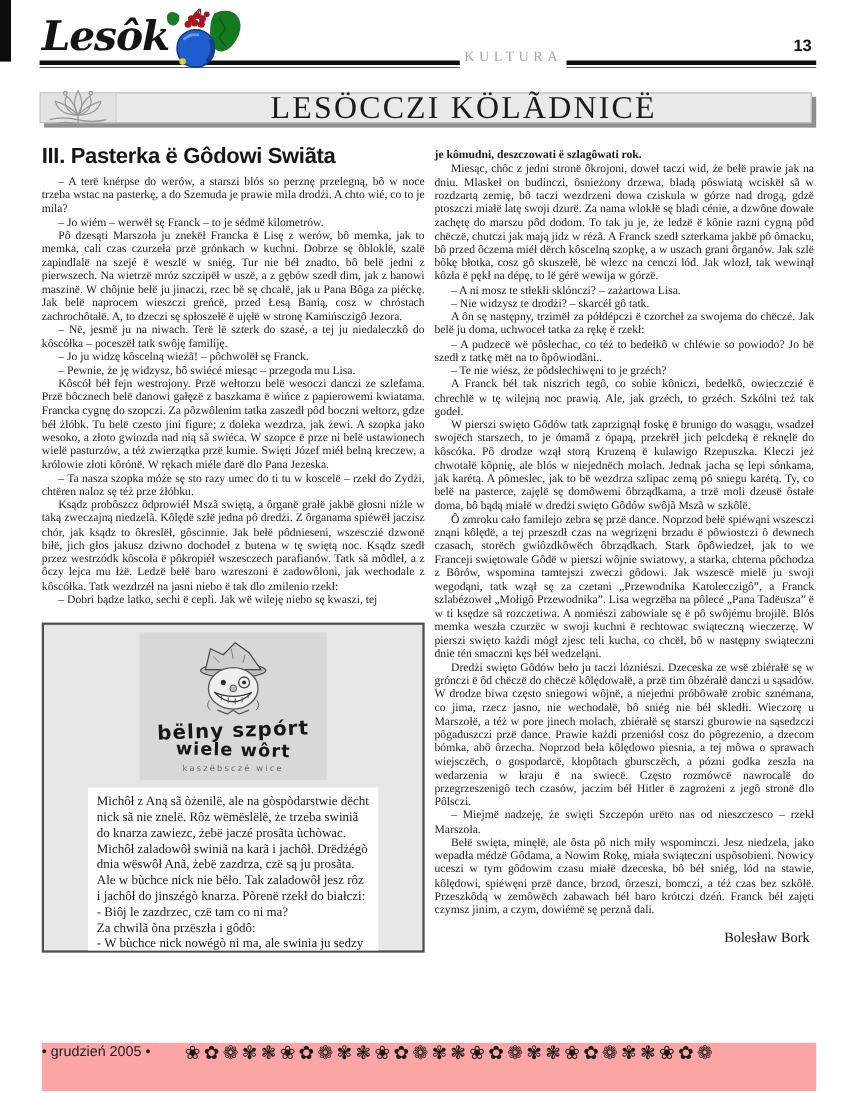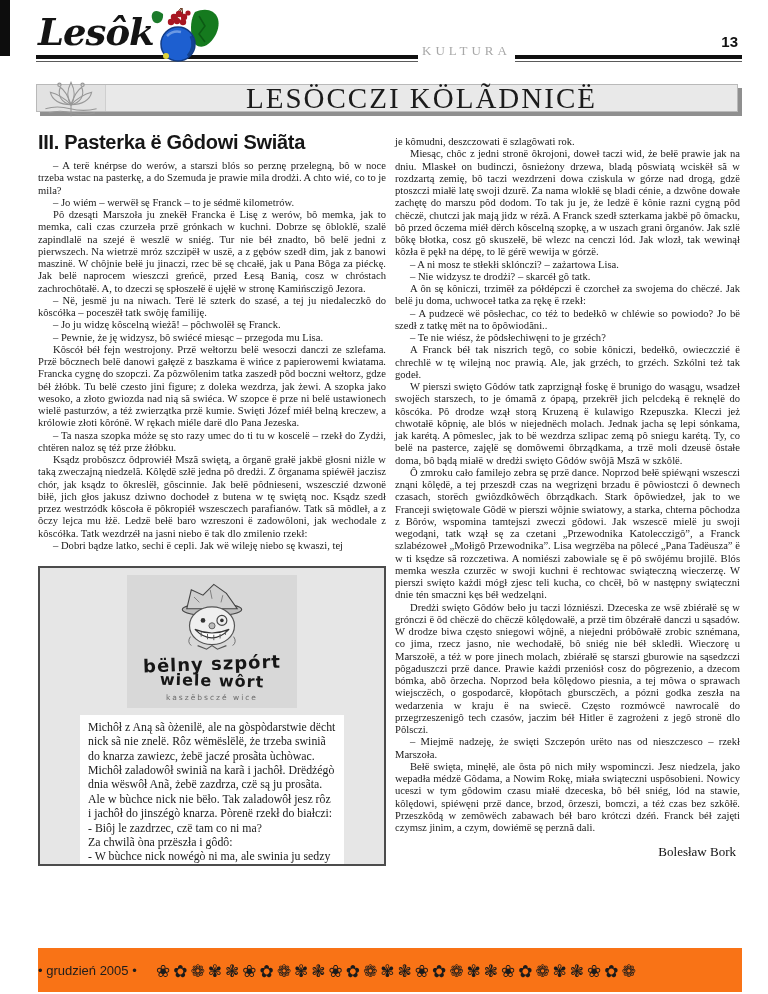--- a/index.html
+++ b/index.html
@@ -56,21 +56,21 @@
   .col-right{flex:1;padding-top:5px;}
   h2.article-heading{
     margin:0 0 6px 0;
     font-family:"Liberation Sans", sans-serif;font-weight:700;
     font-size:20px;letter-spacing:-0.3px;color:#161616;
   }
   .paras p{
     margin:0;text-indent:15px;text-align:justify;
     font-size:10.6px;line-height:12.25px;color:#1a1a1a;
   }
-  .col-right .paras p:first-child{text-indent:0;}
+  .col-right .paras p:first-child{text-indent:0;font-weight:bold;}
   .author{
     margin-top:10px;text-align:right;font-weight:normal;font-size:13px;
     padding-right:4px;color:#111;
   }
   
   .joke-box{
     margin-top:14px;height:300px;box-sizing:border-box;
     border:2px solid #4c4c4c;background:#e6e6e6;padding:7px 9px;overflow:hidden;
   }
   .joke-art{
@@ -91,21 +91,21 @@
   }
   .joke-text{
     background:#ffffff;width:264px;margin:7px auto 0;padding:5px 8px;box-sizing:border-box;
   }
   .joke-text p{
     margin:0;font-size:11.8px;line-height:14.4px;text-align:left;color:#1a1a1a;text-indent:0;
   }
   
   .footer{
     position:absolute;left:38px;right:26px;top:948px;height:44px;
-    display:flex;align-items:center;background:#f97316;z-index:5;
+    display:flex;background:#fca5a5;z-index:5;gap:12px;
   }
   .footer-date{
     width:118px;font-family:"Liberation Sans", sans-serif;font-size:13px;color:#1d1d1d;
     white-space:nowrap;
   }
   .ornament{
     flex:1;font-family:"DejaVu Sans", sans-serif;font-size:17px;letter-spacing:3px;
     color:#1b1b1b;white-space:nowrap;overflow:hidden;line-height:1;padding-top:2px;
   }
 </style>
@@ -213,21 +213,21 @@
           </div>
       </div>
     </div>
 
     <div class="col col-right">
       <div class="paras">
           <p>je kômudni, deszczowati ë szlagôwati rok.</p>
           <p>Miesąc, chôc z jedni stronë ôkrojoni, doweł taczi wid, że bełë prawie jak na dniu. Mlaskeł on budinczi, ôsnieżony drzewa, bladą pôswiatą wciskëł sã w rozdzartą zemię, bô taczi wezdrzeni dowa cziskula w górze nad drogą, gdzë ptoszczi miałë latę swoji dzurë. Za nama wlokłë sę bladi cénie, a dzwône dowałe zachętę do marszu pôd dodom. To tak ju je, że ledzë ë kônie razni cygną pôd chëczë, chutczi jak mają jidz w rézã. A Franck szedł szterkama jakbë pô ômacku, bô przed ôczema miéł dërch kôscelną szopkę, a w uszach grani ôrganów. Jak szlë bôkę błotka, cosz gô skuszełë, bë wlezc na cenczi lód. Jak wlozł, tak wewinął kôzła ë pękł na dépę, to lë gérë wewija w górzë.</p>
           <p>– A ni mosz te stłekłi sklónczi? – zażartowa Lisa.</p>
           <p>– Nie widzysz te drodżi? – skarcéł gô tatk.</p>
-          <p>A ôn sę kôniczi, trzimëł za półdépczi ë czorcheł za swojema do chëczé. Jak belë ju doma, uchwoceł tatka za rękę ë rzekł:</p>
+          <p>A ôn sę następny, trzimëł za półdépczi ë czorcheł za swojema do chëczé. Jak belë ju doma, uchwoceł tatka za rękę ë rzekł:</p>
           <p>– A pudzecë wë pôsłechac, co téż to bedełkô w chléwie so powiodo? Jo bë szedł z tatkę mët na to ôpôwiodãni..</p>
           <p>– Te nie wiész, że pôdsłechiwęni to je grzéch?</p>
           <p>A Franck béł tak niszrich tegô, co sobie kôniczi, bedełkô, owieczczié ë chrechlë w tę wilejną noc prawią. Ale, jak grzéch, to grzéch. Szkólni też tak godeł.</p>
           <p>W pierszi swięto Gôdów tatk zaprzignął foskę ë brunigo do wasągu, wsadzeł swojëch starszech, to je ómamã z ópapą, przekrëł jich pelcdeką ë reknęlë do kôscóka. Pô drodze wzął storą Kruzeną ë kulawigo Rzepuszka. Kleczi jeż chwotałë kôpnię, ale blós w niejednëch molach. Jednak jacha sę lepi sónkama, jak karétą. A pômeslec, jak to bë wezdrza szlipac zemą pô sniegu karétą. Ty, co belë na pasterce, zajęlë sę domôwemi ôbrządkama, a trzë moli dzeusë ôstałe doma, bô bądą miałë w dredżi swięto Gôdów swôjã Mszã w szkôlë.</p>
           <p>Ô zmroku cało familejo zebra sę przë dance. Noprzod bełë spiéwąni wszesczi znąni kôlędë, a tej przeszdł czas na wegrizęni brzadu ë pôwiostczi ô dewnech czasach, storëch gwiôzdkôwëch ôbrządkach. Stark ôpôwiedzeł, jak to we Franceji swiętowale Gôdë w pierszi wôjnie swiatowy, a starka, chterna pôchodza z Bôrów, wspomina tamtejszi zweczi gôdowi. Jak wszescë mielë ju swoji wegodąni, tatk wzął sę za czetani „Przewodnika Katolecczigô”, a Franck szlabézoweł „Mołigô Przewodnika”. Lisa wegrzëba na pôlecé „Pana Tadëusza” ë w ti ksędze sã rozczetiwa. A nomiészi zabowiale sę ë pô swôjému brojilë. Blós memka weszła czurzëc w swoji kuchni ë rechtowac swiąteczną wieczerzę. W pierszi swięto każdi mógł zjesc teli kucha, co chcëł, bô w następny swiąteczni dnie tén smaczni kęs béł wedzeląni.</p>
           <p>Dredżi swięto Gôdów beło ju taczi lózniészi. Dzeceska ze wsë zbiérałë sę w grónczi ë ôd chëczë do chëczë kôlędowałë, a przë tim ôbzérałë danczi u sąsadów. W drodze biwa często sniegowi wôjnë, a niejedni próbôwałë zrobic sznémana, co jima, rzecz jasno, nie wechodałë, bô sniég nie béł skledłi. Wieczorę u Marszołë, a téż w pore jinech molach, zbiérałë sę starszi gburowie na sąsedzczi pôgaduszczi przë dance. Prawie każdi przeniósł cosz do pôgrezenio, a dzecom bómka, abô ôrzecha. Noprzod beła kôlędowo piesnia, a tej môwa o sprawach wiejsczëch, o gospodarcë, kłopôtach gbursczëch, a pózni godka zeszła na wedarzenia w kraju ë na swiecë. Często rozmówcë nawrocalë do przegrzeszenigô tech czasów, jaczim béł Hitler ë zagrożeni z jegô stronë dlo Pôlsczi.</p>
           <p>– Miejmë nadzeję, że swięti Szczepón urëto nas od nieszczesco – rzekł Marszoła.</p>
           <p>Bełë swięta, minęłë, ale ôsta pô nich miły wspominczi. Jesz niedzela, jako wepadła médzë Gôdama, a Nowim Rokę, miała swiąteczni uspôsobieni. Nowicy uceszi w tym gôdowim czasu miałë dzeceska, bô béł sniég, lód na stawie, kôlędowi, spiéwęni przë dance, brzod, ôrzeszi, bomczi, a téż czas bez szkôłë. Przeszkôdą w zemôwëch zabawach béł baro krótczi dzéń. Franck béł zajęti czymsz jinim, a czym, dowiémë sę perznã dali.</p>
         </div>
       <div class="author">Bolesław Bork</div>

